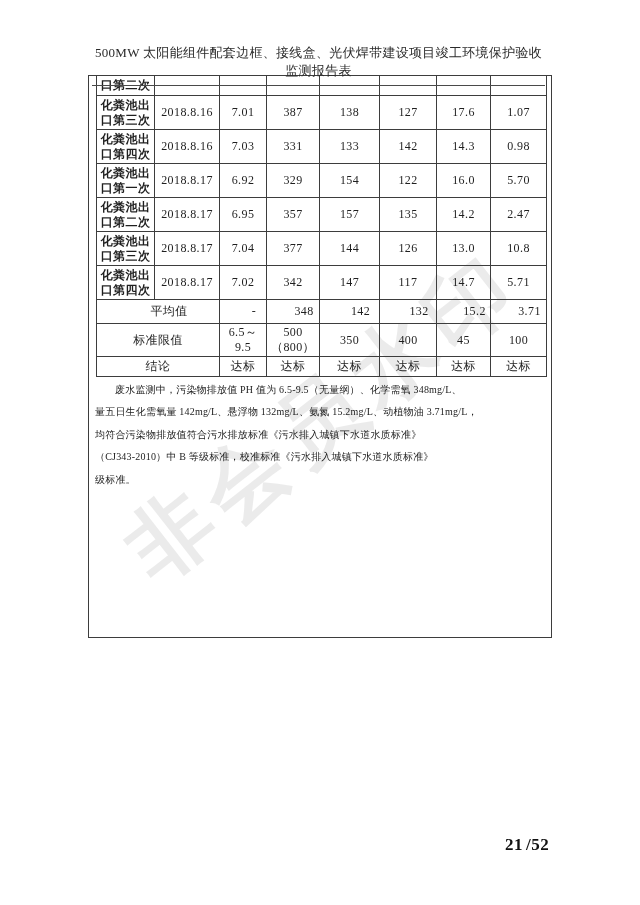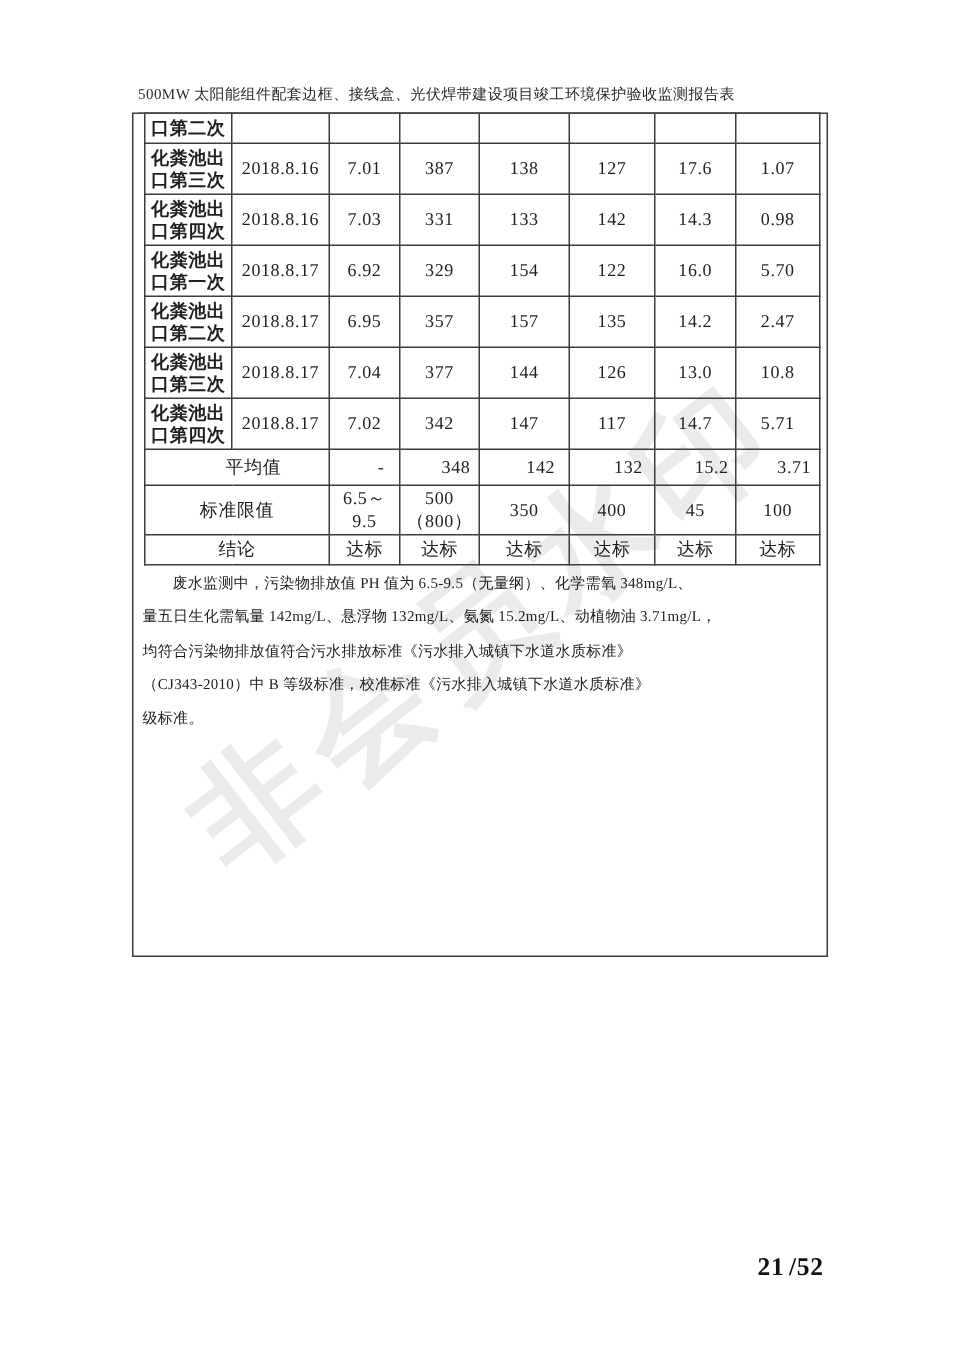--- a/index.html
+++ b/index.html
@@ -8,24 +8,24 @@
     position: relative;
     background: #ffffff;
     font-family: "Liberation Serif", "DejaVu Serif", serif;
     color: #1f1f1f;
     overflow: hidden;
   }
 
   
   .doc-header {
     position: absolute;
-    left: 92px; top: 56px;
+    left: 92px; top: 44px;
     width: 453px;
-    text-align: left;
-    font-size: 10px;
+    text-align: center;
+    font-size: 13px;
     letter-spacing: 0.3px;
     color: #2a2a2a;
     padding-bottom: 5px;
     border-bottom: 1.5px solid #4a4a4a;
     z-index: 2;
   }
 
   
   .content-frame {
     position: absolute;

